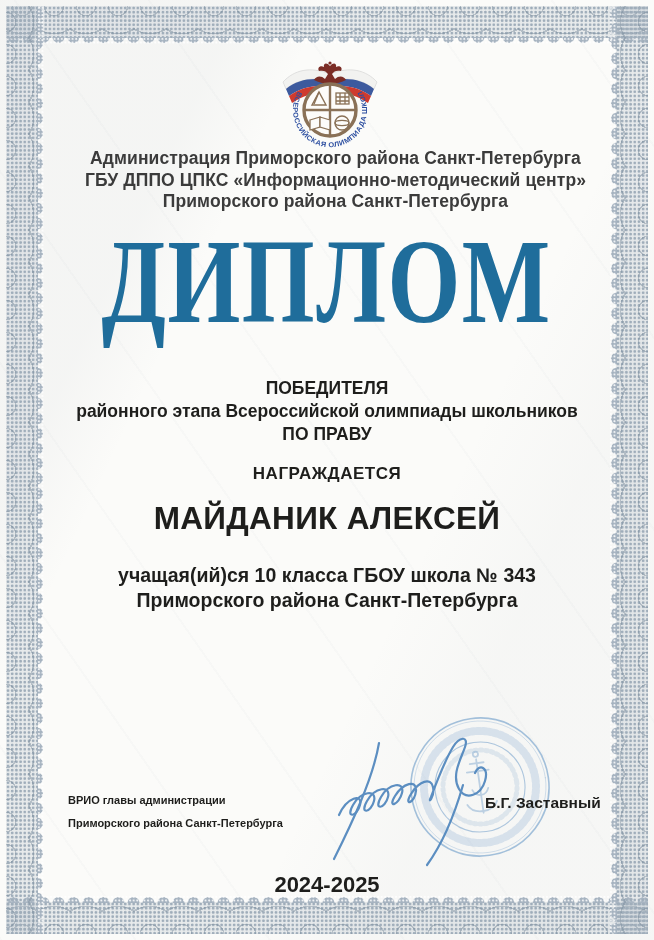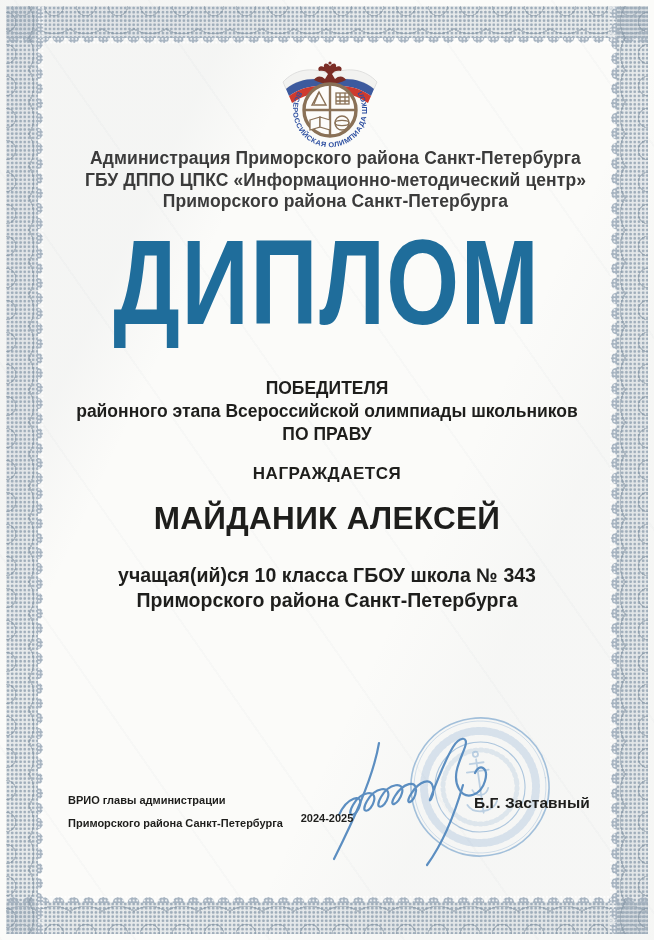--- a/index.html
+++ b/index.html
@@ -54,31 +54,31 @@
   .band.br::after{content:'';position:absolute;top:0;bottom:0;left:-7px;width:8px;
     background-image:
       radial-gradient(circle at 2px 2px, rgba(255,255,255,0.85) 0.8px, transparent 1.3px),
       radial-gradient(circle at 100% 50%, #a6b3c0 0 5.4px, rgba(166,179,192,0) 6.4px);
     background-size:3.6px 3.6px,8px 15px;}
 
   
   .cline{position:absolute;left:0;right:0;text-align:center;color:#1e1e1c;}
   .logo-wrap{position:absolute;left:50%;top:58px;width:108px;height:94px;margin-left:-51px;}
   .issuer{top:148px;font-size:17.5px;font-weight:bold;line-height:21.5px;color:#3b3b3b;letter-spacing:0.1px;margin-left:17px;}
-  .title-row{position:absolute;top:222px;left:0;right:0;text-align:center;line-height:1;}
+  .title-row{position:absolute;top:222px;left:0;right:0;text-align:center;line-height:1;font-family:Liberation Serif, serif;}
   .title{display:inline-block;font-size:120px;font-weight:bold;letter-spacing:2px;color:#1f6d9b;
     transform:scaleX(0.78);transform-origin:50% 50%;}
   .award{top:377px;font-size:17.5px;font-weight:bold;line-height:23px;}
   .action{top:464px;font-size:17px;font-weight:bold;letter-spacing:0.5px;}
   .rname{top:500px;font-size:31.5px;font-weight:bold;letter-spacing:0.3px;}
   .rdesc{top:564px;font-size:19.5px;font-weight:bold;}
   .rdistrict{top:589px;font-size:19.5px;font-weight:bold;}
   .sig-block{position:absolute;left:68px;top:789px;font-size:11px;font-weight:bold;line-height:22.5px;color:#1e1e1c;}
-  .signer{position:absolute;left:474px;top:794px;font-size:15.5px;font-weight:bold;color:#1e1e1c;}
-  .year{top:812px;font-size:11px;font-weight:bold;}
+  .signer{position:absolute;left:485px;top:794px;font-size:15.5px;font-weight:bold;color:#1e1e1c;}
+  .year{top:872px;font-size:22px;font-weight:bold;}
   .sig-svg{position:absolute;left:295px;top:693px;width:310px;height:195px;}
 </style>
 </head>
 <body>
 
 <div id="cert">
 
   <div class="frame">
     <div class="band bt"></div>
     <div class="band bb"></div>

